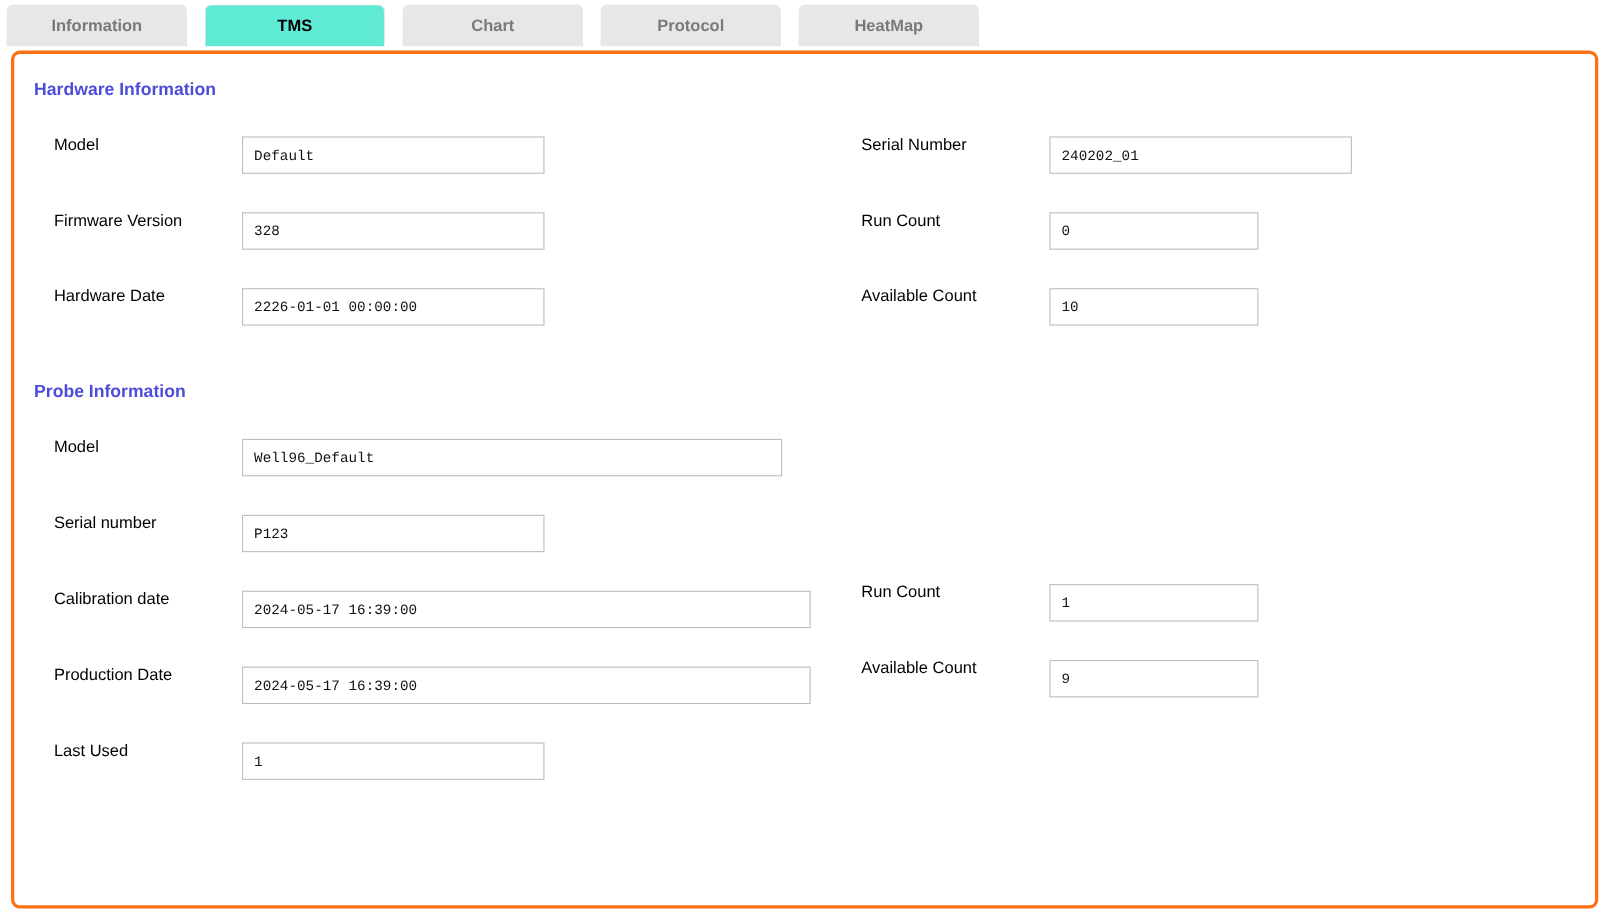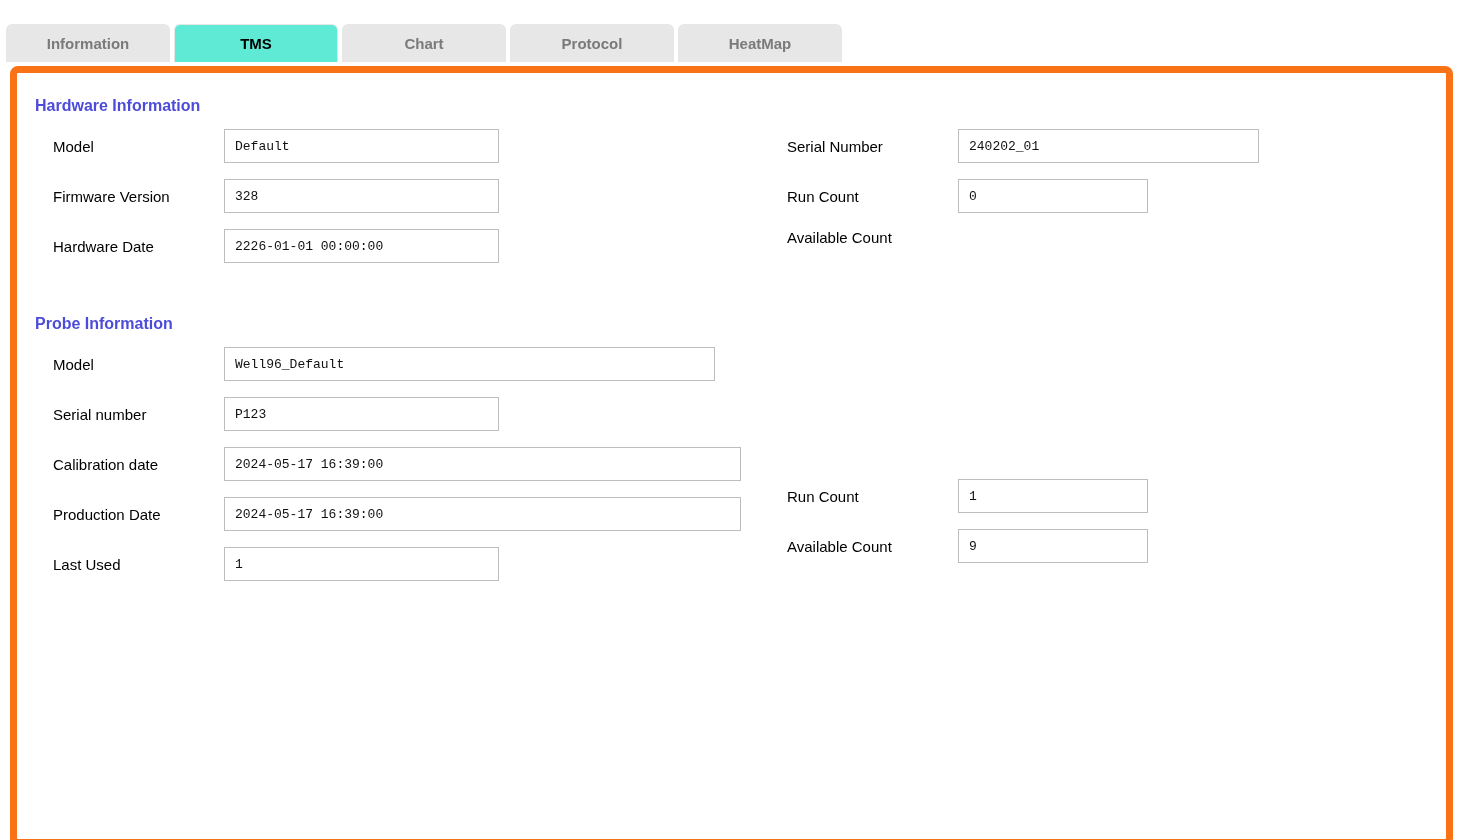--- a/index.html
+++ b/index.html
@@ -5,23 +5,22 @@
     * { box-sizing: border-box; margin: 0; padding: 0; }
     body {
       font-family: Arial, Helvetica, sans-serif;
       background: #ffffff;
       width: 1463px;
       height: 840px;
       overflow: hidden;
     }
     .tabs {
       display: flex;
-      gap: 4px;
+      gap: 16px;
       padding: 4px 6px 0 6px;
-      margin-top: 20px;
     }
     .tab {
       flex: 0 0 auto;
       width: 164px;
       height: 38px;
       background: #e7e7e7;
       border-radius: 6px 6px 0 0;
       display: flex;
       align-items: center;
       justify-content: center;
@@ -32,21 +31,21 @@
       user-select: none;
     }
     .tab.active {
       background: #5eead4;
       color: #000000;
       border: 1px solid #e7e7e7;
       border-bottom: none;
     }
     .panel {
       margin: 4px 10px 10px 10px;
-      border: 7px solid #f97316;
+      border: 3px solid #f97316;
       border-radius: 8px;
       padding: 18px 18px 18px 18px;
       height: 780px;
       background: #ffffff;
     }
     .section-title {
       color: #4c4cd9;
       font-weight: 700;
       font-size: 16px;
       margin-bottom: 14px;
@@ -70,41 +69,42 @@
     .value {
       border: 1px solid #bdbdbd;
       height: 34px;
       display: flex;
       align-items: center;
       padding: 0 10px;
       font-family: "Courier New", Courier, monospace;
       font-size: 13px;
       color: #111111;
       background: #ffffff;
+      margin-top: 19px;
     }
     .cols {
       display: flex;
     }
     .left-col {
       width: 740px;
       padding-left: 18px;
     }
     .right-col {
       width: 640px;
       padding-left: 12px;
     }
     
     .label.w-left { width: 146px; }
     .label.w-right { width: 146px; }
 
     .value.w-275 { width: 275px; }
     .value.w-415 { width: 491px; }
     .value.w-515 { width: 517px; }
     .value.w-190 { width: 190px; }
-    .value.w-275r { width: 301px; }
+    .value.w-275r { width: 275px; }
   </style>
 </head>
 <body>
 
 <div class="tabs">
   <div class="tab">Information</div>
   <div class="tab active">TMS</div>
   <div class="tab">Chart</div>
   <div class="tab">Protocol</div>
   <div class="tab">HeatMap</div>
@@ -134,20 +134,21 @@
       <div class="row">
         <div class="label w-right">Serial Number</div>
         <div class="value w-275r">240202_01</div>
       </div>
       <div class="row">
         <div class="label w-right">Run Count</div>
         <div class="value w-190">0</div>
       </div>
       <div class="row">
         <div class="label w-right">Available Count</div>
+        <div class="value w-190">10</div>
       </div>
     </div>
   </div>
 
   <div class="section-title second">Probe Information</div>
 
   <div class="cols">
     <div class="left-col">
       <div class="row">
         <div class="label w-left">Model</div>

